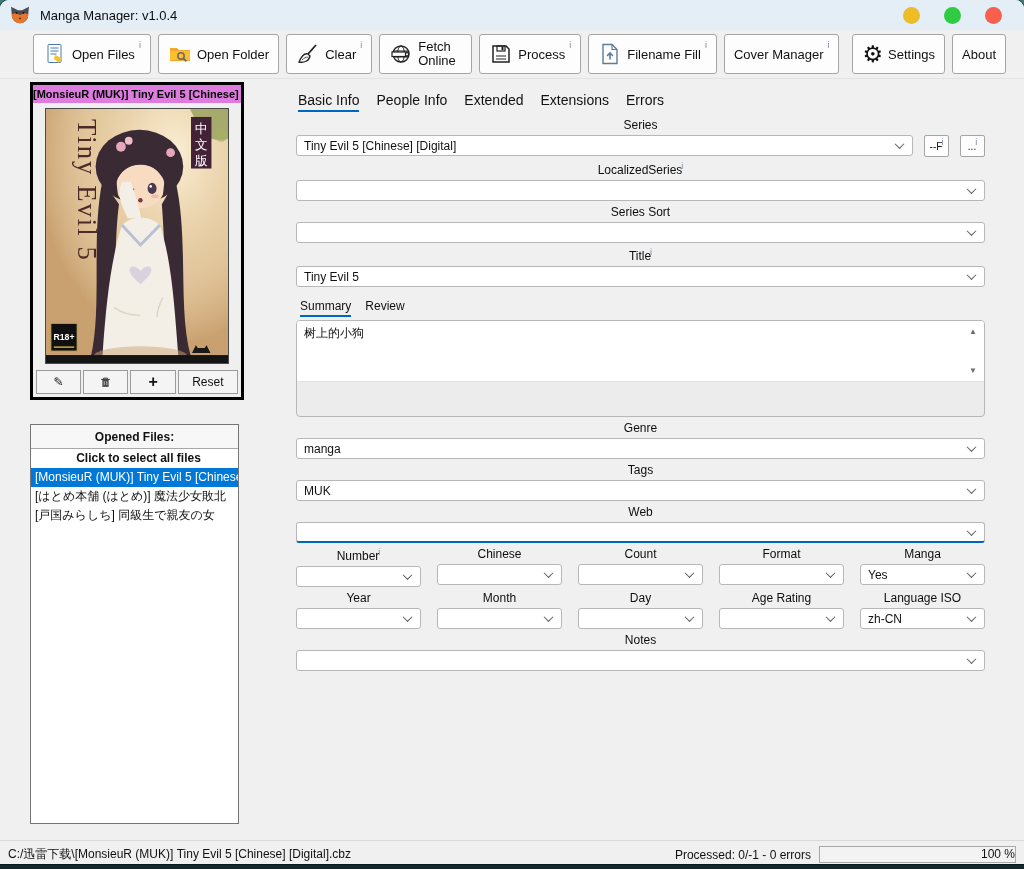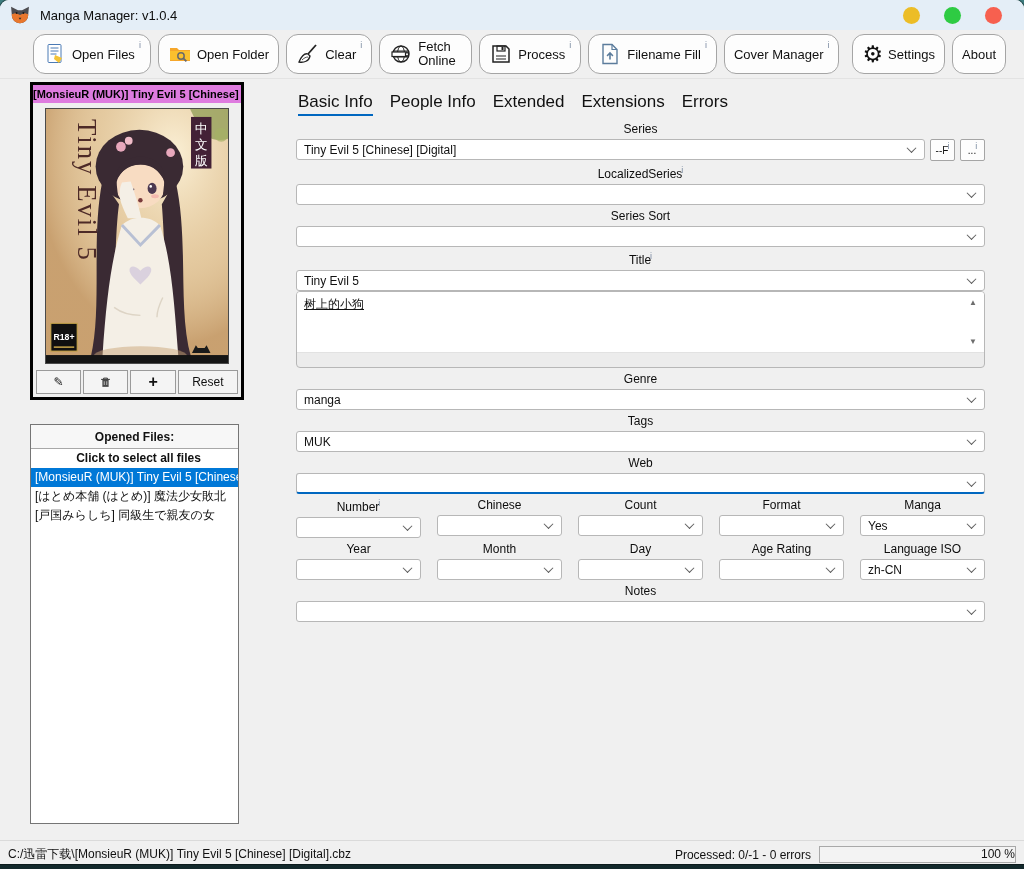--- a/index.html
+++ b/index.html
@@ -13,21 +13,21 @@
   .app-icon { width:22px; height:22px; flex:none; }
   .title-text { font-size:13px; margin-left:9px; color:#0d0d0d; }
   .lights { margin-left:auto; display:flex; gap:24px; align-items:center; padding-right:8px; }
   .light { width:17px; height:17px; border-radius:50%; }
   .light.min { background:#ecbd27; }
   .light.max { background:#2ecb43; }
   .light.close { background:#f7604f; }
 
   
   .toolbar { height:49px; display:flex; align-items:center; gap:7px; padding:0 18px 0 33px; background:#f0f0f0; border-bottom:1px solid #e3e3e3; }
-  .tbtn { height:40px; background:#fdfdfd; border:1px solid #a5a5a5; border-radius:12px; display:flex; align-items:center; gap:5px; padding:0 9px; font-size:13px; cursor:default; }
+  .tbtn { height:40px; background:#fdfdfd; border:1px solid #a5a5a5; border-radius:3px; display:flex; align-items:center; gap:5px; padding:0 9px; font-size:13px; cursor:default; }
   .tbtn svg { flex:none; }
   .tbtn .lbl { white-space:nowrap; }
   .tbtn.wrap .lbl { white-space:normal; width:44px; line-height:1.05; }
   sup.info { font-size:9px; color:#7d8da3; align-self:flex-start; margin-top:5px; margin-left:-1px; }
   .tbtn.settings { margin-left:auto; }
   .gear-glyph { font-size:23px; line-height:1; }
 
   
   .content { display:flex; height:761px; }
   .left-col { width:260px; flex:none; }
@@ -42,37 +42,37 @@
   .cbtn.reset { flex:1.35; }
 
   .files-box { margin:24px 0 0 30px; width:209px; height:400px; background:#fff; border:1px solid #757575; }
   .files-header { font-size:12px; font-weight:bold; text-align:center; padding:5px 0 4px; background:#f7f7f7; border-bottom:1px solid #a8a8a8; }
   .file-item { height:19px; line-height:19px; font-size:12px; padding:0 4px; white-space:nowrap; overflow:hidden; }
   .file-item.select-all { font-weight:bold; text-align:center;padding-left:12px; }
   .file-item.selected { background:#0078d7; color:#fff; }
 
   
   .main-col { flex:1; padding:13px 39px 0 36px; }
-  .tabs { display:flex; gap:17px; font-size:17px; margin:0 0 6px 2px; }
+  .tabs { display:flex; gap:17px; font-size:14px; margin:0 0 6px 2px; }
   .tab { padding-bottom:2px; border-bottom:2px solid transparent; }
   .tab.active { border-bottom-color:#0067c0; }
 
   .flabel { text-align:center; font-size:12px; margin:4px 0 3px; color:#0d0d0d; }
   .combo { height:21px; background:#fff; border:1px solid #b7b7b7; border-radius:3px; display:flex; align-items:center; padding:0 9px 0 7px; font-size:12px; }
   .combo .cval { white-space:nowrap; overflow:hidden; }
   .chev { width:7px; height:7px; border-right:1.5px solid #5c5c5c; border-bottom:1.5px solid #5c5c5c; transform:rotate(45deg) translate(-1px,-1px); margin-left:auto; flex:none; }
   .combo.focused { border-bottom:2px solid #0067c0; }
 
-  .series-row { display:flex; gap:5px; }
+  .series-row { display:flex; gap:11px; }
   .series-row .combo { flex:1; }
   .sq-btn { width:25px; height:22px; background:#fdfdfd; border:1px solid #a5a5a5; border-radius:2px; font-size:10px; display:flex; align-items:center; justify-content:center; }
   .sq-btn sup.info { margin-top:1px; }
 
   .sum-tabs { display:flex; gap:14px; font-size:12px; margin:12px 0 3px 4px; }
-  .sum-box { border:1px solid #b7b7b7; border-radius:4px; height:77px; background:#ececec; overflow:hidden;text-decoration:underline; }
+  .sum-box { border:1px solid #b7b7b7; border-radius:4px; height:97px; background:#ececec; overflow:hidden; }
   .sum-text { background:#fff; height:61px; padding:4px 22px 0 7px; font-size:12px; position:relative; border-bottom:1px solid #e2e2e2; }
   .scroll-arrow { position:absolute; right:7px; font-size:8px; color:#6d6d6d; }
   .scroll-arrow.up { top:6px; }
   .scroll-arrow.down { bottom:6px; }
 
   .grid5 { display:flex; gap:16px; }
   .gcell { flex:1; min-width:0; }
 
   
   .statusbar { height:28px; background:#f0f0f0; border-top:1px solid #dadada; display:flex; align-items:center; font-size:12px; padding:0 8px; }
@@ -302,20 +302,24 @@
         <span class="cval"></span>
         <span class="chev"></span>
       </div>
 
       <div class="flabel"><span>Title</span><sup class="info">i</sup></div>
       <div class="combo">
         <span class="cval">Tiny Evil 5</span>
         <span class="chev"></span>
       </div>
 
+      <div class="sum-tabs">
+        <span class="tab active">Summary</span>
+        <span class="tab">Review</span>
+      </div>
       <div class="sum-box">
         <div class="sum-text">
           <span>树上的小狗</span>
           <span class="scroll-arrow up">▲</span>
           <span class="scroll-arrow down">▼</span>
         </div>
       </div>
 
       <div class="flabel"><span>Genre</span></div>
       <div class="combo">

